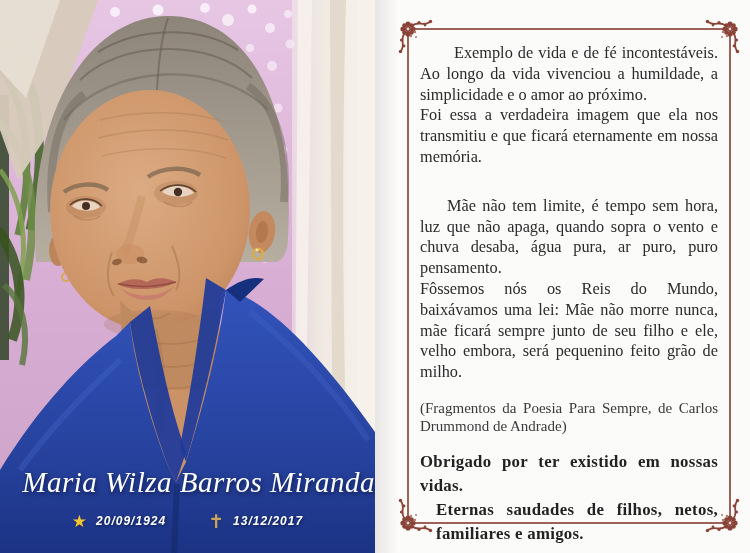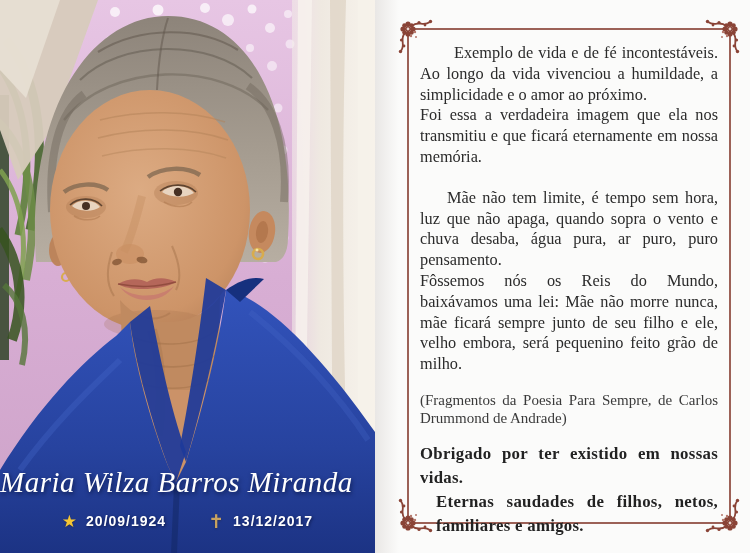--- a/index.html
+++ b/index.html
@@ -5,33 +5,33 @@
   html,body{margin:0;padding:0;background:#ffffff;}
   .card{
     position:relative;width:750px;height:553px;overflow:hidden;
     background:#fbfbfa;display:flex;
     font-family:"Liberation Serif", serif;
   }
   
   .photo-panel{position:relative;width:375px;height:553px;overflow:hidden;background:#d3a8d0;}
   .photo-panel svg.portrait{display:block;width:375px;height:553px;}
   .name-overlay{
-    position:absolute;left:0;right:0;top:466px;text-align:left;
+    position:absolute;left:0;right:0;top:466px;text-align:right;
     font-family:"Liberation Serif", serif;font-style:italic;font-weight:normal;
     font-size:29px;color:#ffffff;letter-spacing:0.5px;
     text-shadow:1px 2px 4px rgba(5,10,40,.65);
   }
   .dates-row{
     position:absolute;left:0;right:0;top:510px;
     display:flex;justify-content:center;align-items:center;gap:42px;
   }
   .date-group{display:flex;align-items:center;gap:9px;}
   .date-text{
-    font-family:"Liberation Sans", sans-serif;font-weight:bold;
-    font-size:14px;color:#ffffff;letter-spacing:1px;
+    font-family:"Liberation Sans", sans-serif;font-weight:bold;font-style:italic;
+    font-size:12px;color:#ffffff;letter-spacing:1px;
     text-shadow:1px 1px 3px rgba(5,10,40,.6);
   }
   .star-glyph{font-family:"DejaVu Sans", sans-serif;font-size:17px;color:#f5c634;font-style:normal;
     text-shadow:0 1px 2px rgba(60,40,0,.4);}
   .cross-glyph{font-family:"DejaVu Sans", sans-serif;font-size:19px;color:#c9a360;font-style:normal;
     text-shadow:0 1px 2px rgba(60,40,0,.35);}
   
   .text-panel{
     position:relative;width:375px;height:553px;
     background:linear-gradient(to right,#e9e7e5 0px,#fbfbfa 24px,#fbfbfa 100%);
@@ -45,21 +45,21 @@
   .orn.tl{top:-13px;left:-13px;}
   .orn.tr{top:-13px;right:-13px;transform:scaleX(-1);}
   .orn.bl{bottom:-13px;left:-13px;transform:scaleY(-1);}
   .orn.br{bottom:-13px;right:-13px;transform:scale(-1,-1);}
   .memorial-text p{margin:0;color:#2b2b2b;}
   p.body{
     font-size:16.3px;line-height:20.8px;text-align:justify;
   }
   p.indent1{text-indent:34px;}
   p.indent2{text-indent:27px;}
-  p.gap{margin-top:20px;}
+  p.gap{margin-top:28px;}
   p.attribution{
     margin-top:17px;font-size:15px;line-height:17.6px;text-align:justify;color:#3a3a3a;
   }
   p.closing{
     margin-top:15px;font-size:16.8px;line-height:24px;font-weight:bold;
     text-align:justify;letter-spacing:.3px;color:#222222;
   }
   p.closing + p.closing{margin-top:0;margin-left:16px;}
 </style>
 </head>

